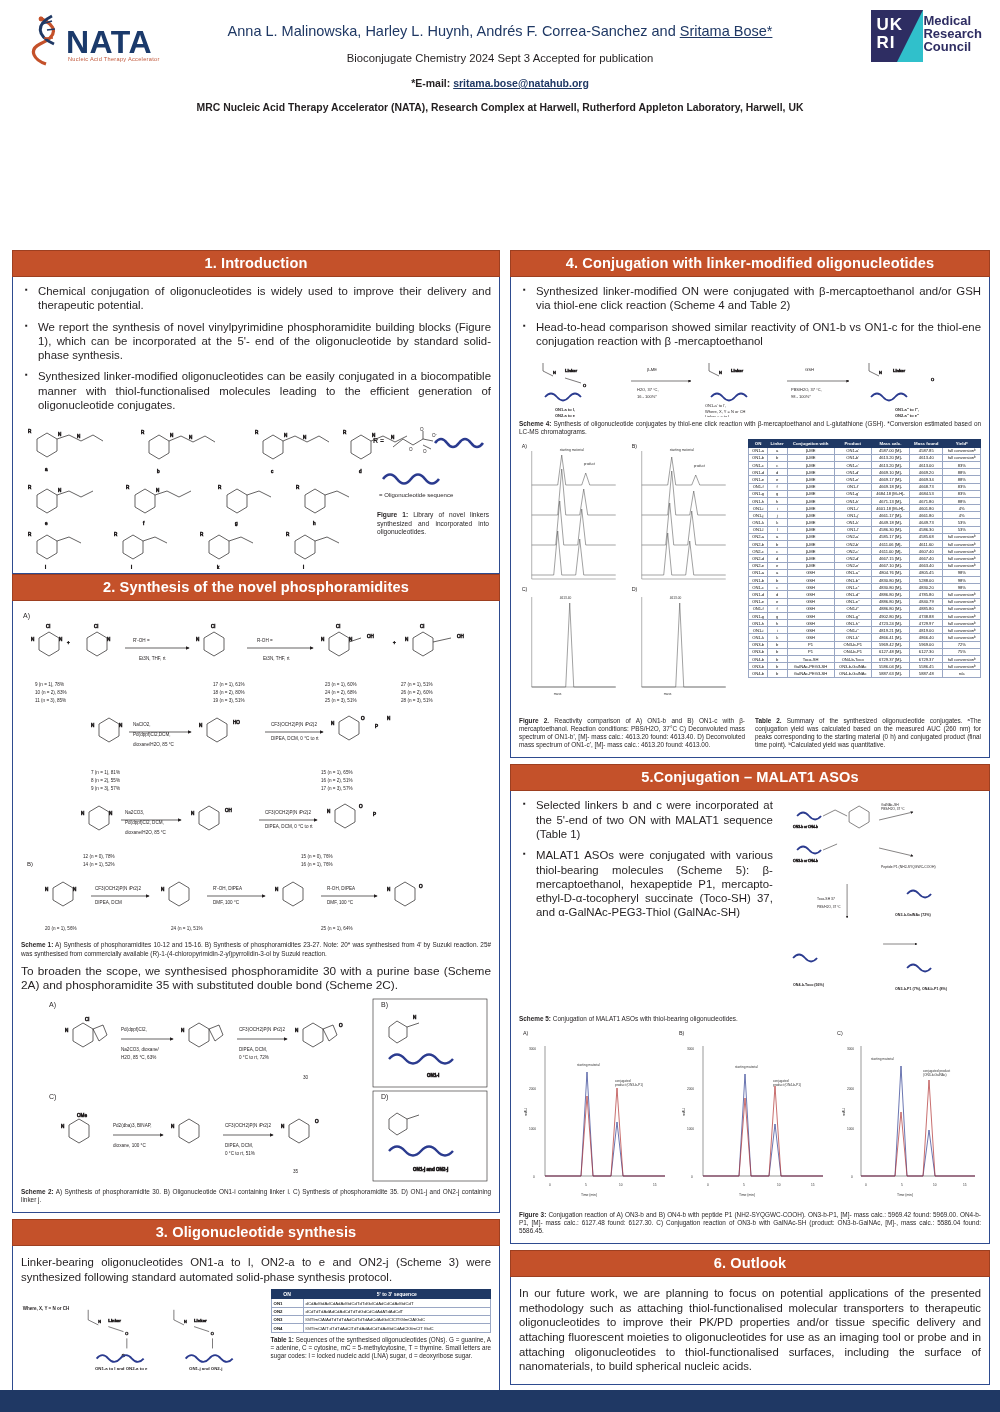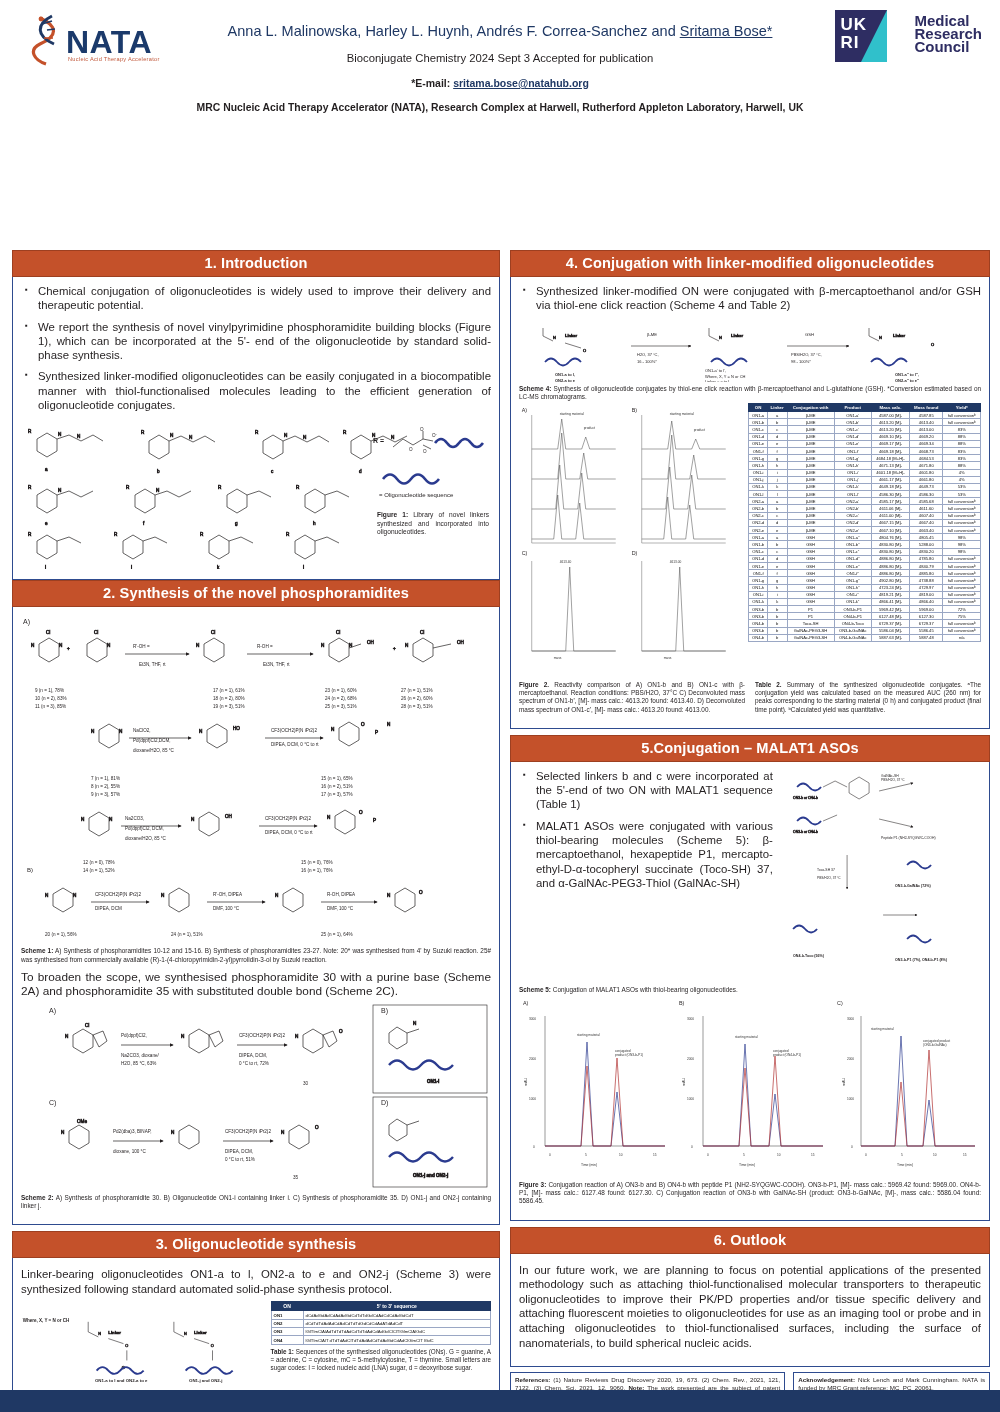--- a/index.html
+++ b/index.html
@@ -21,21 +21,21 @@
                color:#1b3a6b; letter-spacing:0.5px; position:absolute; left:44px; top:16px; }
   .nata-sub { position:absolute; left:46px; top:48px; font-size:5.6px; color:#c0573a; letter-spacing:.3px;}
   .dna { position:absolute; left:8px; top:4px; }
 
   .logo-ukri { position:absolute; right:18px; top:10px; display:flex; align-items:flex-start; }
   .ukri-box { width:52px; height:52px; background:#2e2d62; position:relative; overflow:hidden; }
   .ukri-box .tri { position:absolute; right:0; top:0; width:0; height:0;
       border-left:26px solid transparent; border-bottom:52px solid #30c0cb; }
   .ukri-letters { position:absolute; left:5px; top:6px; color:#fff; font-weight:bold;
       font-size:17px; line-height:18px; letter-spacing:1px; }
-  .mrc-text { margin-left:27px; font-size:15px; line-height:13px; color:#2e2d62; font-weight:bold; padding-top:4px;}
+  .mrc-text { margin-left:0; font-size:13px; line-height:13px; color:#2e2d62; font-weight:bold; padding-top:4px;}
 
   .title { text-align:center; font-size:25.5px; font-weight:bold; color:#1f3864;
            line-height:31px; margin:58px 52px 0 52px; text-decoration:underline;
            text-underline-offset:3px; }
   .title .ital { font-style:italic; }
   .authors { text-align:center; font-size:14.5px; color:#1f3864; margin-top:17px; }
   .authors .under { text-decoration:underline; }
   .journal { text-align:center; font-size:11.3px; color:#231f20; margin-top:13px; }
   .email { text-align:center; font-size:10.5px; color:#231f20; margin-top:13px; font-weight:bold;}
   .email .link { color:#1f3864; text-decoration:underline; font-weight:bold;}
@@ -46,21 +46,21 @@
   .col-left { position:absolute; left:12px; top:0; width:488px; }
   .col-right { position:absolute; left:510px; top:0; width:480px; }
 
   .sec-head {
     background:#c4512a; color:#ffffff; text-align:center;
     font-size:14.6px; font-weight:bold; padding:4px 0 5px 0;
     border:1px solid #9d3f20; letter-spacing:.1px;
   }
   .sec-body {
     border:1px solid #2e4b8f; border-top:none; background:#fff;
-    padding:7px 8px 12px 8px;
+    padding:7px 8px 6px 8px;
   }
   ul.bullets { margin:0; padding-left:17px; list-style:none; }
   ul.bullets li { position:relative; font-size:11.4px; line-height:14.3px;
                   text-align:justify; margin-bottom:7px; }
   ul.bullets li:before { content:"▪"; position:absolute; left:-13px; top:-1px; font-size:8px; color:#231f20;}
   .para { font-size:11.8px; line-height:14.6px; text-align:justify; margin:2px 0 4px 0; }
   .cap { font-size:6.4px; line-height:8.2px; text-align:justify; margin:3px 0 2px 0; }
   .cap b { font-weight:bold; }
 
   
@@ -609,20 +609,21 @@
 
       </div>
     </div>
 
     <div class="col-right">
 
       <div class="sec-head">4. Conjugation with linker-modified oligonucleotides</div>
       <div class="sec-body">
         <ul class="bullets">
           <li>Synthesized linker-modified ON were conjugated with β-mercaptoethanol and/or GSH via thiol-ene click reaction (Scheme 4 and Table 2)</li>
+          <li>Head-to-head comparison showed similar reactivity of ON1-b vs ON1-c for the thiol-ene conjugation reaction with β -mercaptoethanol</li>
         </ul>
 
         <div class="chem" style="height:62px">
           <svg viewBox="0 0 462 62" width="100%" height="62">
             <g stroke="#231f20" stroke-width="0.6" fill="none">
               <g transform="translate(20,6)">
                 <line x1="4" y1="2" x2="4" y2="10"></line>
                   <line x1="4" y1="10" x2="14" y2="15"></line>
                 <text class="chemlbl" x="14" y="13" style="font-size:4px">N</text>
                 <text class="chemlbl-b" x="26" y="11" style="font-size:4px">Linker</text>

